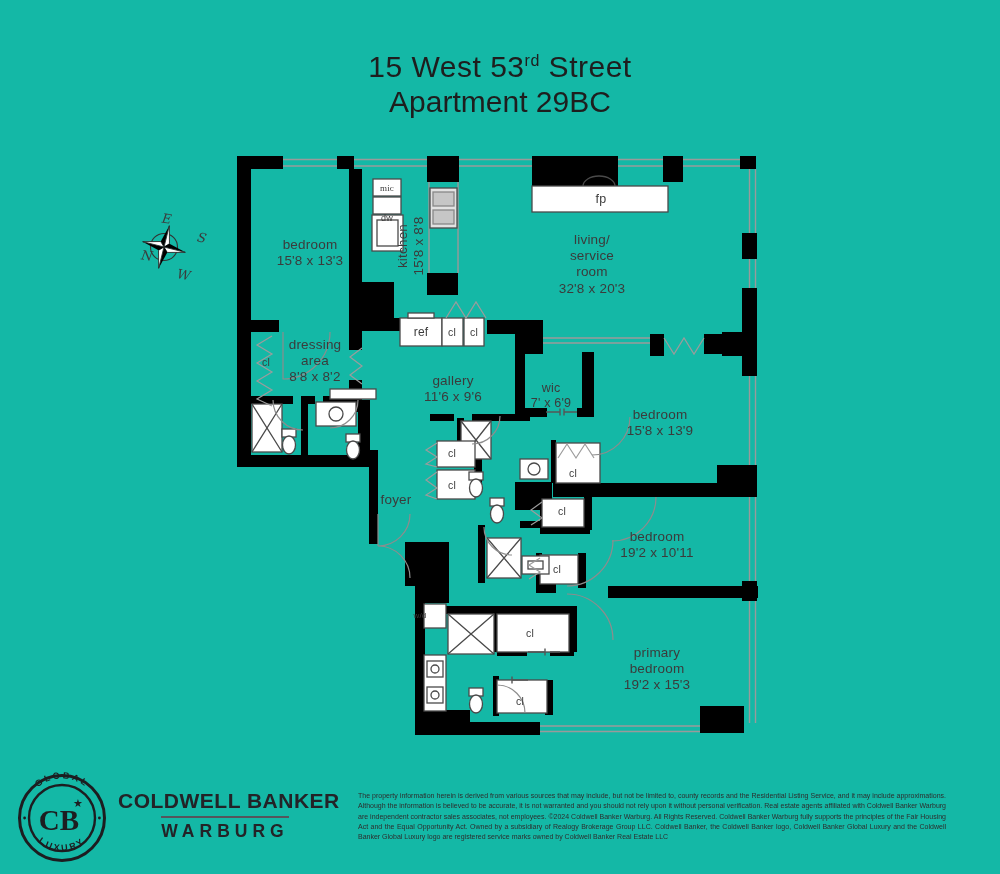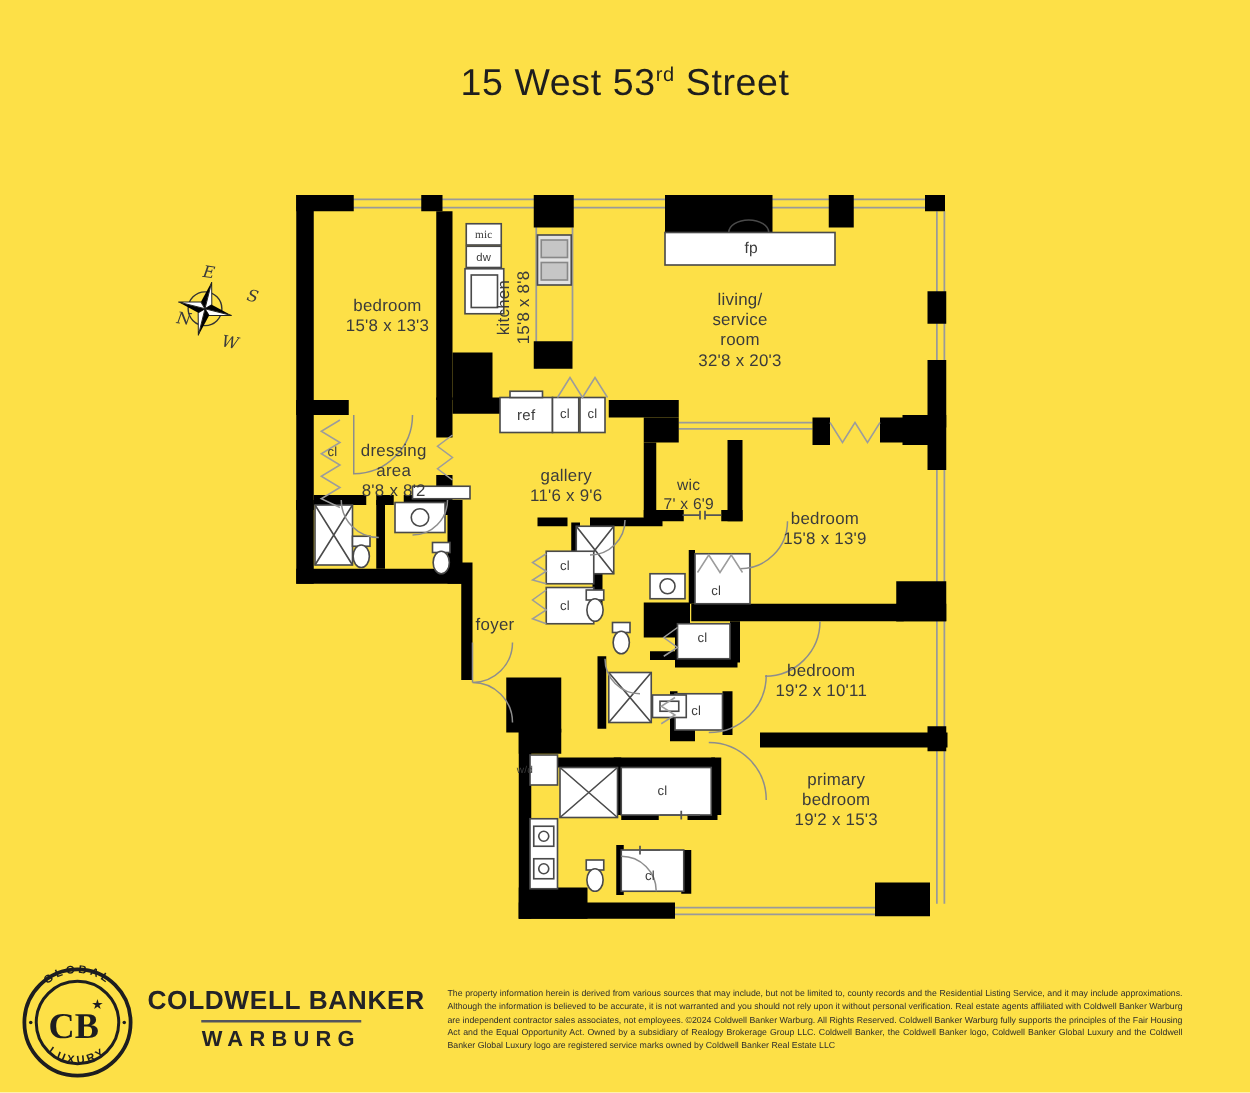--- a/index.html
+++ b/index.html
@@ -1,16 +1,16 @@
 <!DOCTYPE html>
 <html><head>
 <meta charset="utf-8">
 <style>
   html,body{margin:0;padding:0;background:#ffffff;}
-  .page{position:relative;width:1000px;height:874px;background:#fde047;overflow:hidden;
+  .page{position:relative;width:1000px;height:874px;background:#14b8a6;overflow:hidden;
         font-family:"Liberation Sans","DejaVu Sans",sans-serif;}
   
   .title{position:absolute;top:50px;left:0;width:1000px;text-align:center;color:#1e1e1e;}
   .title .l1{font-size:30px;letter-spacing:.5px;}
   .title .l1 sup{font-size:16px;}
   .title .l2{font-size:30px;margin-top:1px;}
   
   .plan{position:absolute;left:0;top:0;width:1000px;height:874px;}
   
   .lbl{position:absolute;transform:translate(-50%,-50%);color:#3b3b3b;text-align:center;
@@ -27,20 +27,21 @@
        line-height:1.48;color:#2d2d2d;text-align:justify;}
   .seal{position:absolute;left:16px;top:771px;}
 </style>
 </head>
 <body>
 
 <div class="page">
 
   <div class="title">
     <div class="l1"><span>15 West 53</span><sup>rd</sup><span> Street</span></div>
+    <div class="l2">Apartment 29BC</div>
   </div>
 
   <svg class="plan" viewBox="0 0 1000 874">
 
     <g stroke="#9a9a9a" stroke-width="1.4" fill="none">
       <path d="M237,159.5 H748 M237,166 H748"></path>
       <path d="M749.5,169 V723 M755.5,169 V723"></path>
       <path d="M540,726 H702 M540,731.5 H702"></path>
       <path d="M543,338 H650 M543,343 H650"></path>
       <path d="M429,170 V295 M458,182 V273"></path>
@@ -223,33 +224,33 @@
   <div class="lbl" style="left:167px;top:219px;font-size:13px;font-family:'DejaVu Serif',serif;font-style:italic;transform:translate(-50%,-50%) rotate(8deg);">E</div>
   <div class="lbl" style="left:202px;top:238px;font-size:13px;font-family:'DejaVu Serif',serif;font-style:italic;transform:translate(-50%,-50%) rotate(14deg);">S</div>
   <div class="lbl" style="left:147px;top:256px;font-size:13px;font-family:'DejaVu Serif',serif;font-style:italic;transform:translate(-50%,-50%) rotate(8deg);">N</div>
   <div class="lbl" style="left:184px;top:275px;font-size:13px;font-family:'DejaVu Serif',serif;font-style:italic;transform:translate(-50%,-50%) rotate(10deg);">W</div>
 
   <div class="lbl" style="left:310px;top:253px;"><span>bedroom</span><br><span>15'8 x 13'3</span></div>
   <div class="lbl rot" style="left:411px;top:246px;"><span>kitchen</span><br><span>15'8 x 8'8</span></div>
   <div class="lbl" style="left:592px;top:264px;"><span>living/
 service
 room</span><br><span>32'8 x 20'3</span></div>
-  <div class="lbl" style="left:315px;top:361px;margin-top:16px;"><span>dressing
+  <div class="lbl" style="left:315px;top:361px;"><span>dressing
 area</span><br><span>8'8 x 8'2</span></div>
   <div class="lbl" style="left:453px;top:389px;"><span>gallery</span><br><span>11'6 x 9'6</span></div>
   <div class="lbl" style="left:551px;top:396px;font-size:12.5px;"><span>wic</span><br><span>7' x 6'9</span></div>
   <div class="lbl" style="left:660px;top:423px;"><span>bedroom</span><br><span>15'8 x 13'9</span></div>
   <div class="lbl" style="left:657px;top:545px;"><span>bedroom</span><br><span>19'2 x 10'11</span></div>
-  <div class="lbl" style="left:657px;top:640px;margin-left:12px;"><span>primary
+  <div class="lbl" style="left:657px;top:669px;"><span>primary
 bedroom</span><br><span>19'2 x 15'3</span></div>
   <div class="lbl" style="left:396px;top:500px;">foyer</div>
 
   <div class="lbl" style="left:601px;top:199px;font-size:12.5px;text-align:right;">fp</div>
   <div class="lbl tiny" style="left:387px;top:188px;font-family:Liberation Serif, serif;">mic</div>
-  <div class="lbl tiny" style="left:387px;top:206px;">dw</div>
+  <div class="lbl tiny" style="left:387px;top:218px;">dw</div>
   <div class="lbl" style="left:421px;top:332px;font-size:12px;">ref</div>
   <div class="lbl tiny" style="left:420px;top:616px;font-size:8px;">w/d</div>
 
   <div class="lbl small" style="left:266px;top:362px;">cl</div>
   <div class="lbl small" style="left:452px;top:332px;">cl</div>
   <div class="lbl small" style="left:474px;top:332px;">cl</div>
   <div class="lbl small" style="left:452px;top:453px;">cl</div>
   <div class="lbl small" style="left:452px;top:485px;">cl</div>
   <div class="lbl small" style="left:573px;top:473px;">cl</div>
   <div class="lbl small" style="left:562px;top:511px;">cl</div>

